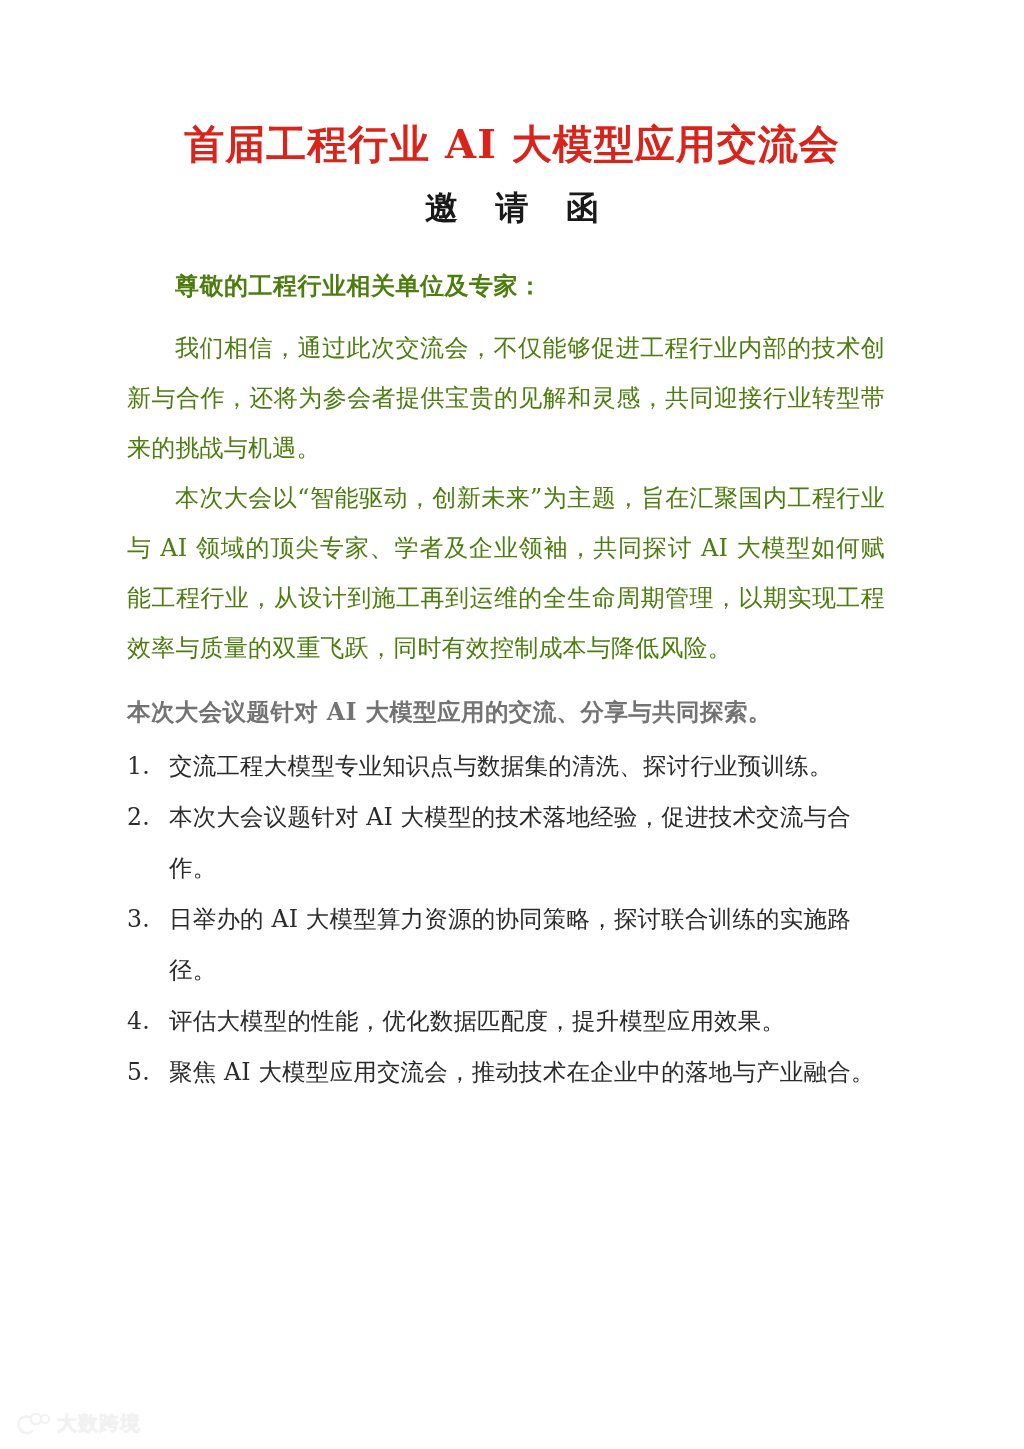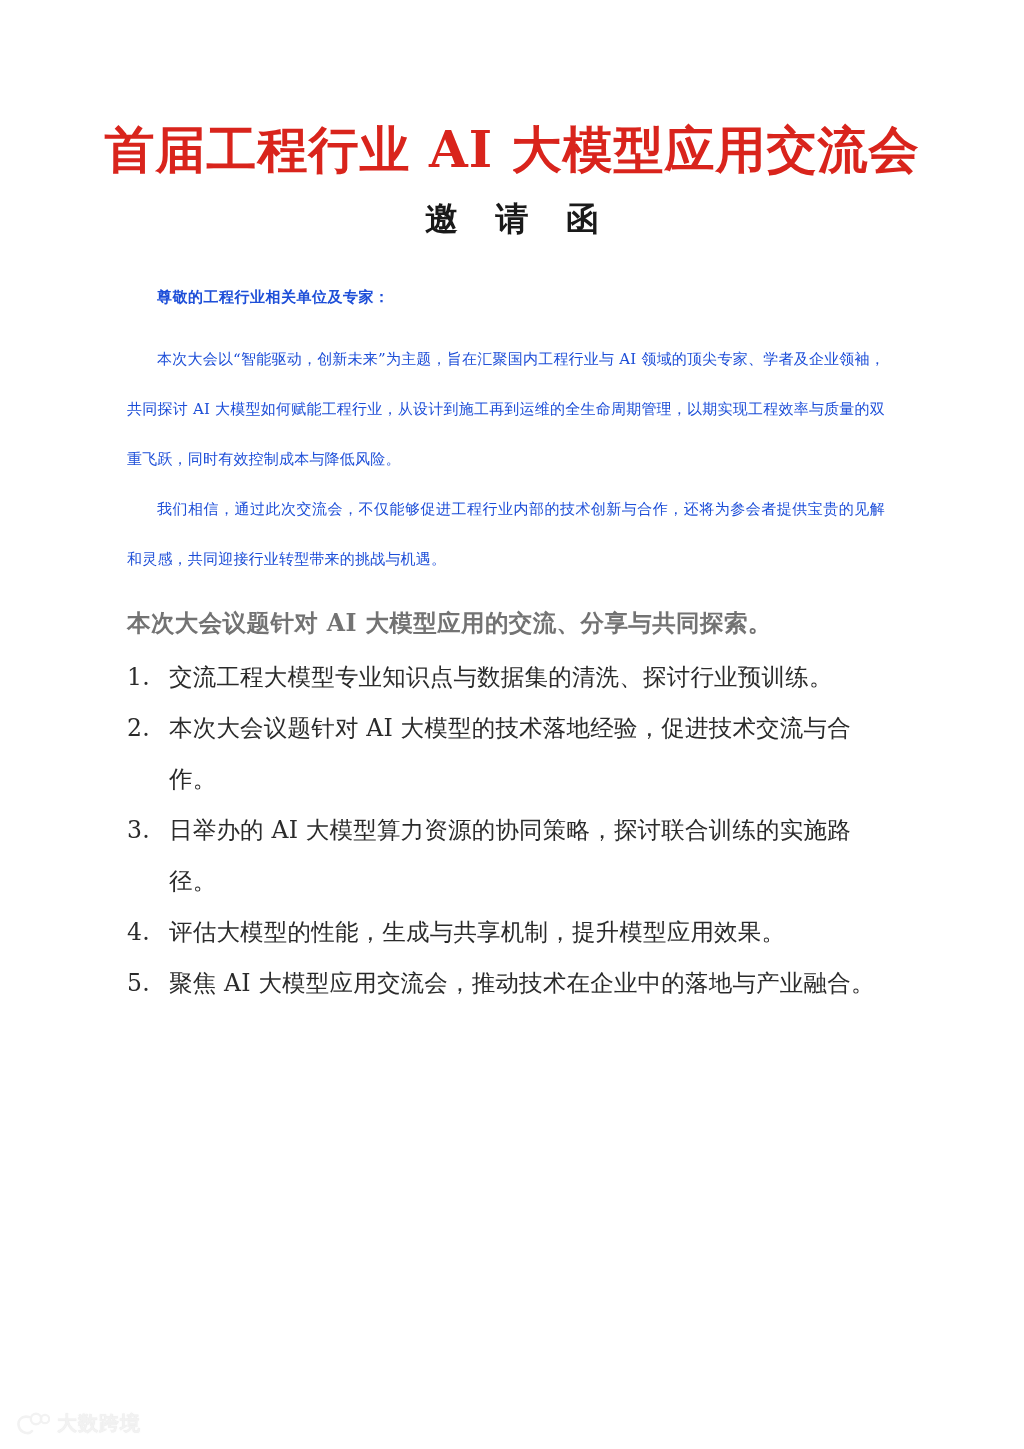--- a/index.html
+++ b/index.html
@@ -24,21 +24,21 @@
   }
 
   
   .title-block {
     padding-top: 122px;
     text-align: center;
   }
   .doc-title {
     font-family: "DejaVu Serif", "Liberation Serif", serif;
     font-weight: 700;
-    font-size: 50px;
+    font-size: 40px;
     line-height: 1.1;
     color: #d9241c;
     letter-spacing: 1px;
     margin: 0;
     white-space: nowrap;
   }
   .doc-subtitle {
     font-family: "DejaVu Serif", "Liberation Serif", serif;
     font-weight: 700;
     font-size: 33px;
@@ -51,26 +51,26 @@
 
   
   .body-wrap {
     margin: 0 auto;
     width: 770px;
     padding-left: 0px;
     margin-top: 30px;
   }
 
   p.para {
-    font-size: 15px;
+    font-size: 24px;
     line-height: 50px;
     margin: 0 12px 0 0;
     text-align: justify;
     text-justify: inter-ideograph;
-    color: #1d4ed8;
+    color: #4d7c0f;
     letter-spacing: 0.2px;
   }
   p.indent {
     text-indent: 2em;
   }
   p.greeting {
     font-weight: 700;
     text-indent: 2em;
     margin-bottom: 12px;
     letter-spacing: 0.5px;
@@ -143,42 +143,42 @@
   <div class="title-block">
     <h1 class="doc-title">首届工程行业 AI 大模型应用交流会</h1>
     <div class="doc-subtitle">邀 请 函</div>
   </div>
 
   <div class="body-wrap">
 
     <p class="para greeting">尊敬的工程行业相关单位及专家：</p>
 
 
+    <p class="para indent">我们相信，通过此次交流会，不仅能够促进工程行业内部的技术创新与合作，还将为参会者提供宝贵的见解和灵感，共同迎接行业转型带来的挑战与机遇。</p>
+
     <p class="para indent">本次大会以“智能驱动，创新未来”为主题，旨在汇聚国内工程行业与 AI 领域的顶尖专家、学者及企业领袖，共同探讨 AI 大模型如何赋能工程行业，从设计到施工再到运维的全生命周期管理，以期实现工程效率与质量的双重飞跃，同时有效控制成本与降低风险。</p>
-
-    <p class="para indent">我们相信，通过此次交流会，不仅能够促进工程行业内部的技术创新与合作，还将为参会者提供宝贵的见解和灵感，共同迎接行业转型带来的挑战与机遇。</p>
 
     <p class="section-head">本次大会议题针对 AI 大模型应用的交流、分享与共同探索。</p>
 
     <ol class="topics">
       <li>
         <span class="num">1.</span>
         <span class="txt">交流工程大模型专业知识点与数据集的清洗、探讨行业预训练。</span>
       </li>
       <li>
         <span class="num">2.</span>
         <span class="txt">本次大会议题针对 AI 大模型的技术落地经验，促进技术交流与合作。</span>
       </li>
       <li>
         <span class="num">3.</span>
         <span class="txt">日举办的 AI 大模型算力资源的协同策略，探讨联合训练的实施路径。</span>
       </li>
       <li>
         <span class="num">4.</span>
-        <span class="txt">评估大模型的性能，生成与共享机制，提升模型应用效果。</span>
+        <span class="txt">评估大模型的性能，优化数据匹配度，提升模型应用效果。</span>
       </li>
       <li>
         <span class="num">5.</span>
         <span class="txt">聚焦 AI 大模型应用交流会，推动技术在企业中的落地与产业融合。</span>
       </li>
     </ol>
 
   </div>
 
   <div class="watermark">

